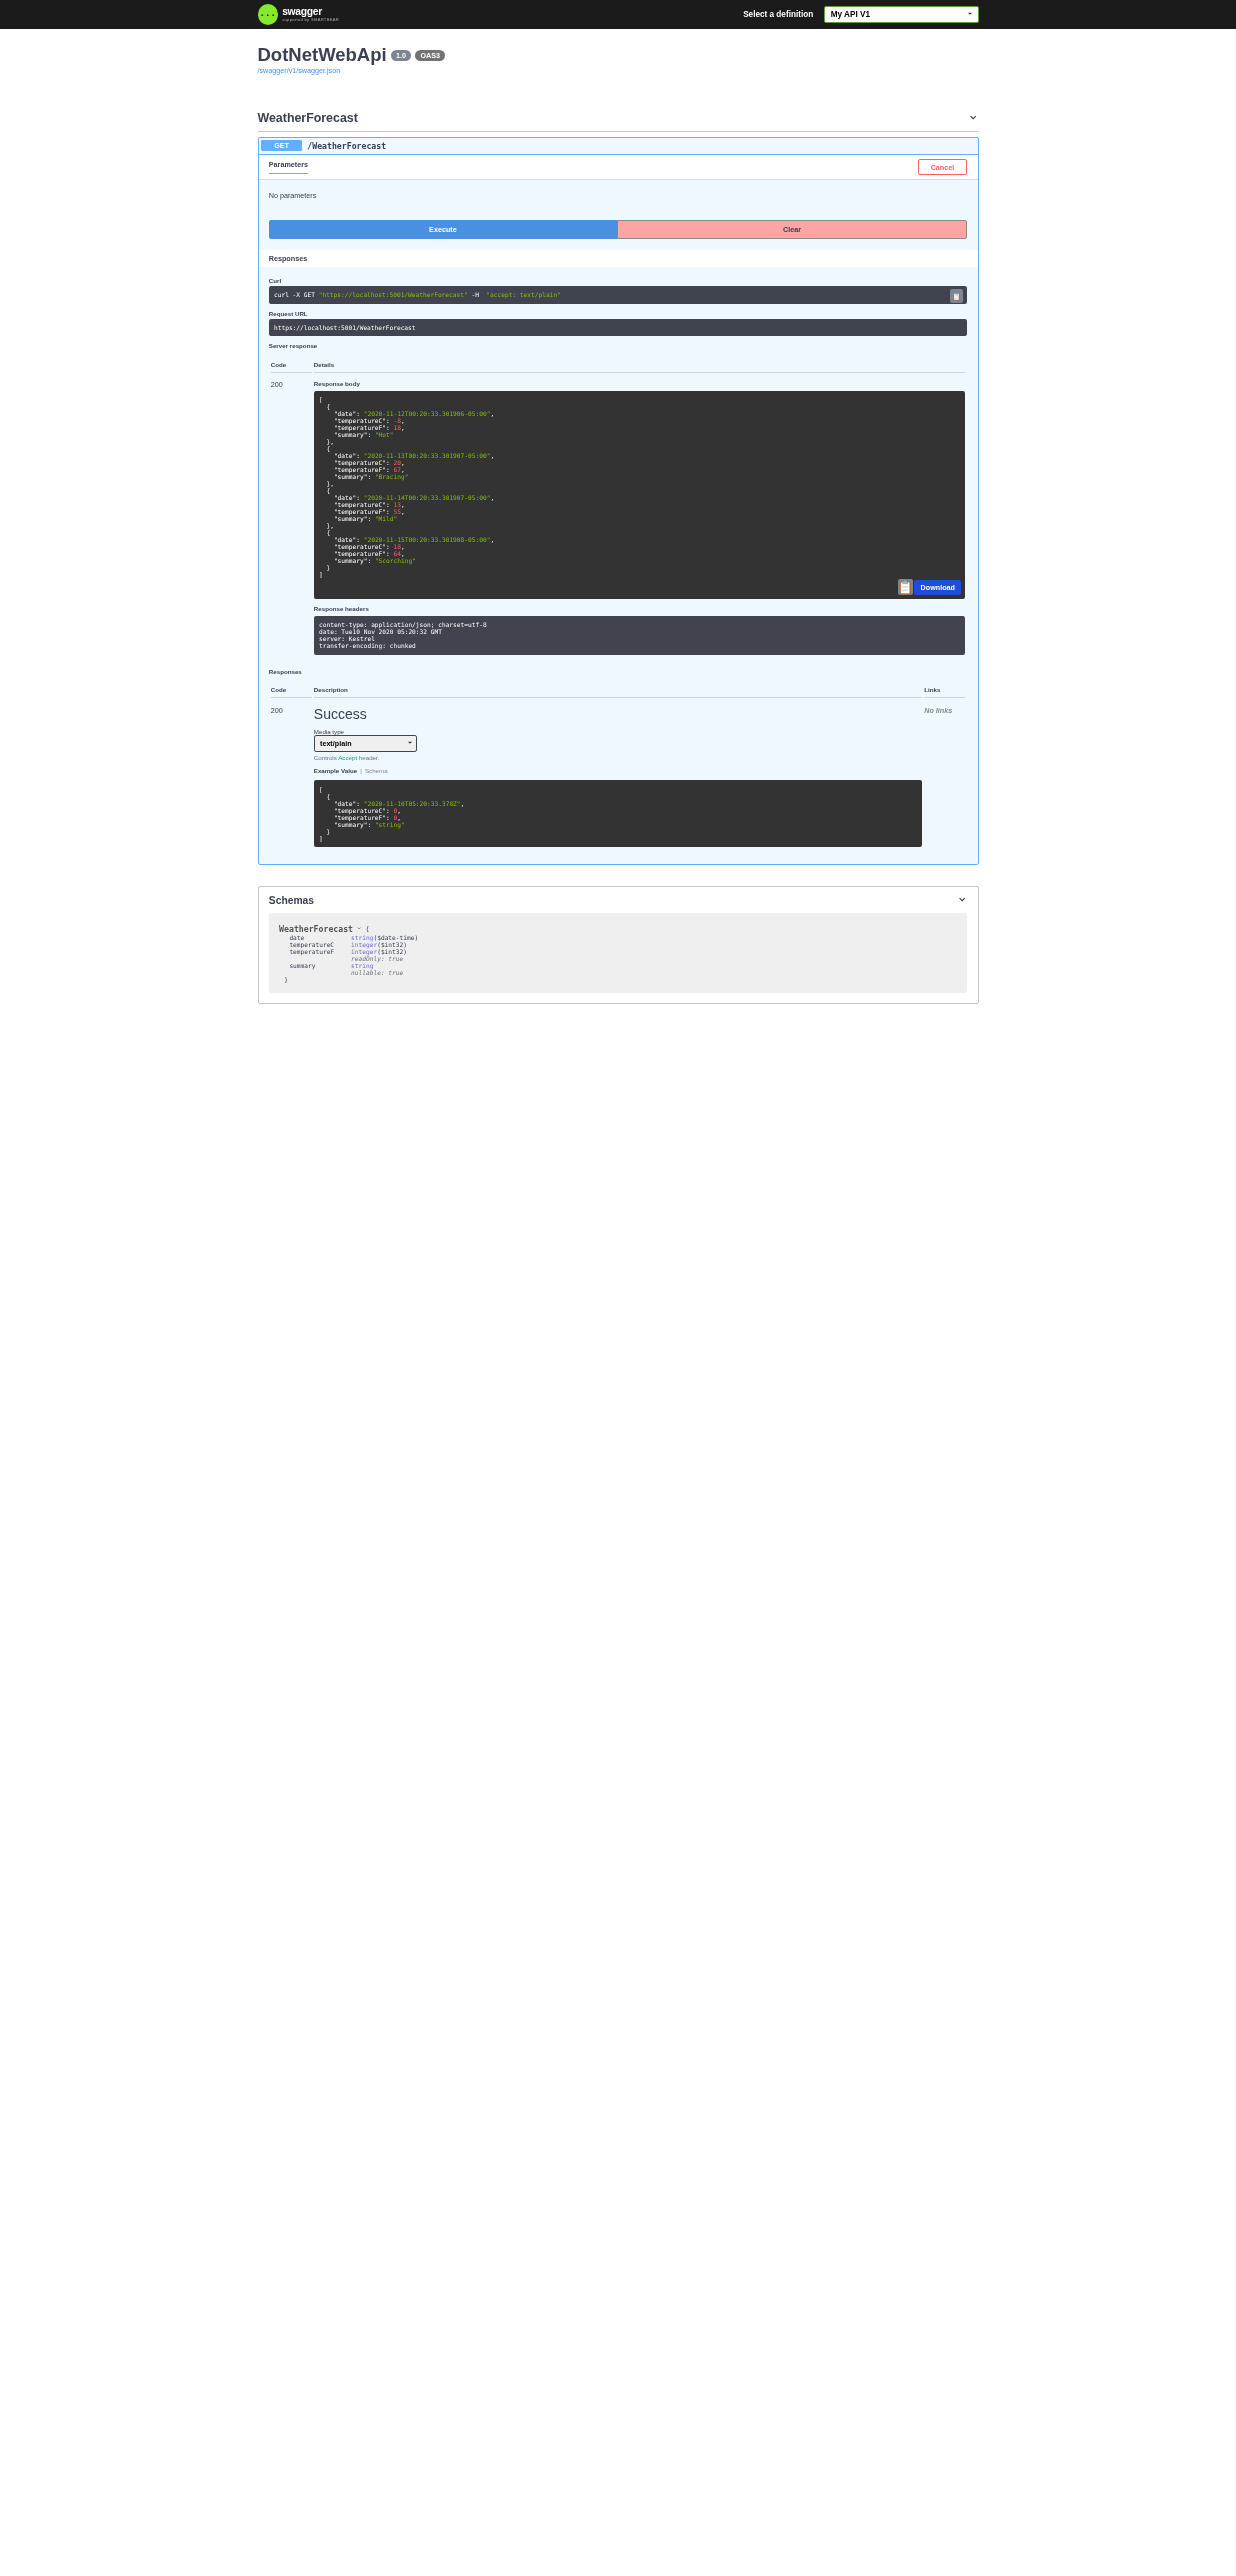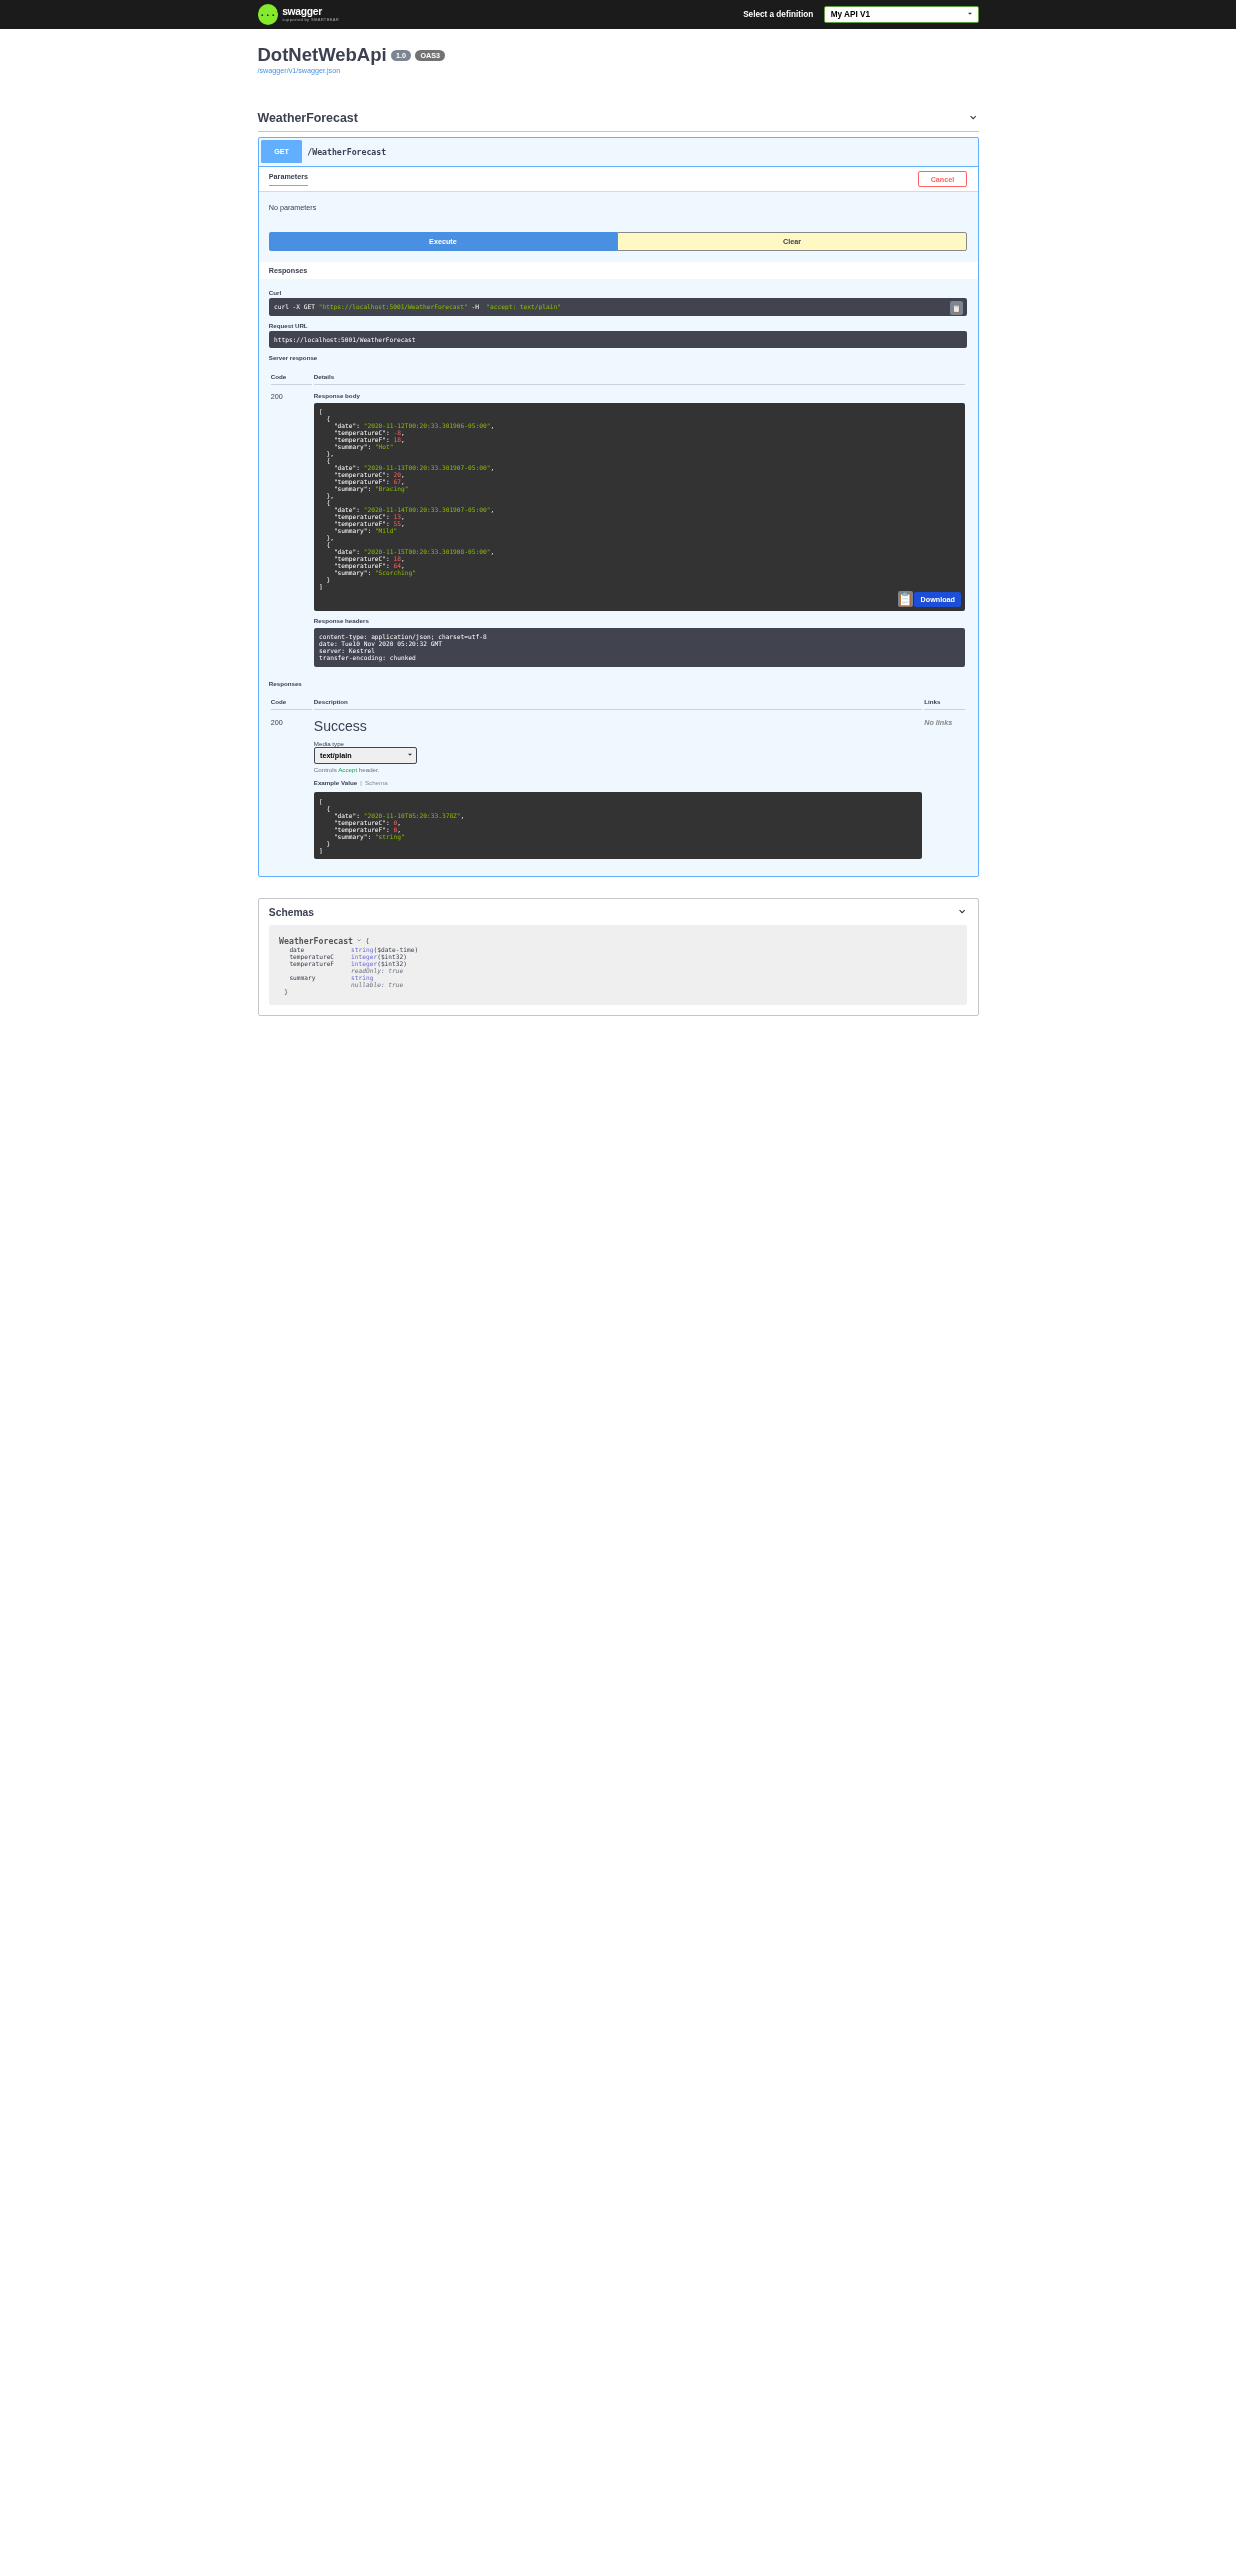--- a/index.html
+++ b/index.html
@@ -21,31 +21,31 @@
 .title { font-size: 18.5px; font-weight: bold; }
 .version-badge { background: #7d8492; color: #fff; border-radius: 7.2px; padding: 1px 5.2px; font-size: 7.2px; font-weight: bold; }
 .oas-badge { background: #737373; color: #fff; border-radius: 7.2px; padding: 1px 5.2px; font-size: 7.2px; font-weight: bold; }
 .spec-link { color: #4990e2; font-size: 7.2px; text-decoration: none; }
 .tag-section { margin-top: 20.6px; }
 .tag-header { display: flex; align-items: center; padding: 5.2px 0; border-bottom: 0.5px solid rgba(59,65,81,0.3); cursor: pointer; }
 .tag-name { font-size: 12.4px; font-weight: bold; }
 .chevron { margin-left: auto; }
 .opblock { border: 0.5px solid #61affe; border-radius: 2.1px; margin: 5.2px 0; background: rgba(97,175,254,0.1); }
 .opblock-summary { display: flex; align-items: center; padding: 2.6px; gap: 5.2px; cursor: pointer; }
-.method-badge { background: #61affe; color: #fff; font-weight: bold; font-size: 7.2px; padding: 7px 0; border-radius: 1.5px; min-width: 41px; text-align: center; }
+.method-badge { background: #61affe; color: #fff; font-weight: bold; font-size: 7.2px; padding: 1px 0; border-radius: 1.5px; min-width: 41px; text-align: center; }
 .op-path { font-family: monospace; font-size: 8.2px; font-weight: 600; color: #3b4151; }
 .opblock-body { border-top: 0.5px solid #61affe; }
 .section-header { display: flex; align-items: center; padding: 4.1px 10.3px; background: #fff; border-bottom: 0.5px solid rgba(59,65,81,0.2); }
 .section-header h4 { font-size: 7.2px; font-weight: bold; }
 .tab-underline { border-bottom: 1.5px solid #61affe; padding-bottom: 4.1px; display: inline-block; }
 .cancel-btn { margin-left: auto; border: 1px solid #ff6060; color: #ff6060; background: transparent; border-radius: 2.1px; padding: 2.6px 12px; font-size: 7.2px; font-weight: bold; cursor: pointer; }
 .params-body { padding: 10.3px; font-size: 7.2px; }
 .btn-row { display: flex; padding: 10.3px; gap: 0; }
 .execute-btn { flex: 1; background: #4990e2; color: #fff; border: none; padding: 4.1px 20.6px; font-size: 7.2px; font-weight: bold; border-radius: 2.1px 0 0 2.1px; cursor: pointer; text-align: center; }
-.clear-btn { flex: 1; background: #fef9c3; color: #3b4151; border: 0.5px solid #888; padding: 4.1px 20.6px; font-size: 7.2px; font-weight: bold; border-radius: 0 2.1px 2.1px 0; cursor: pointer; }
+.clear-btn { flex: 1; background: #fca5a5; color: #3b4151; border: 0.5px solid #888; padding: 4.1px 20.6px; font-size: 7.2px; font-weight: bold; border-radius: 0 2.1px 2.1px 0; cursor: pointer; }
 .responses-header { padding: 4.1px 10.3px; background: #fff; }
 .responses-header h4 { font-size: 7.2px; font-weight: bold; }
 .resp-inner { padding: 10.3px; }
 .small-h { font-size: 6.2px; font-weight: bold; margin-bottom: 2.1px; }
 .code-block { background: #41444e; color: #fff; border-radius: 2.1px; padding: 5.2px; font-family: monospace; font-size: 6.2px; position: relative; overflow: auto; }
 .code-block.dark { background: #333; }
 .copy-icon { position: absolute; right: 4.1px; top: 3.1px; background: #7d8492; border-radius: 2.1px; width: 13.4px; height: 13.4px; display: flex; align-items: center; justify-content: center; cursor: pointer; color: #fff; font-size: 7.2px; }
 .resp-table { width: 100%; margin-top: 5.2px; }
 .resp-table th { text-align: left; font-size: 6.2px; font-weight: bold; padding: 4.1px 0; border-bottom: 0.5px solid rgba(59,65,81,0.2); }
 .resp-table td { padding: 5.2px 0; vertical-align: top; font-size: 7.2px; }

